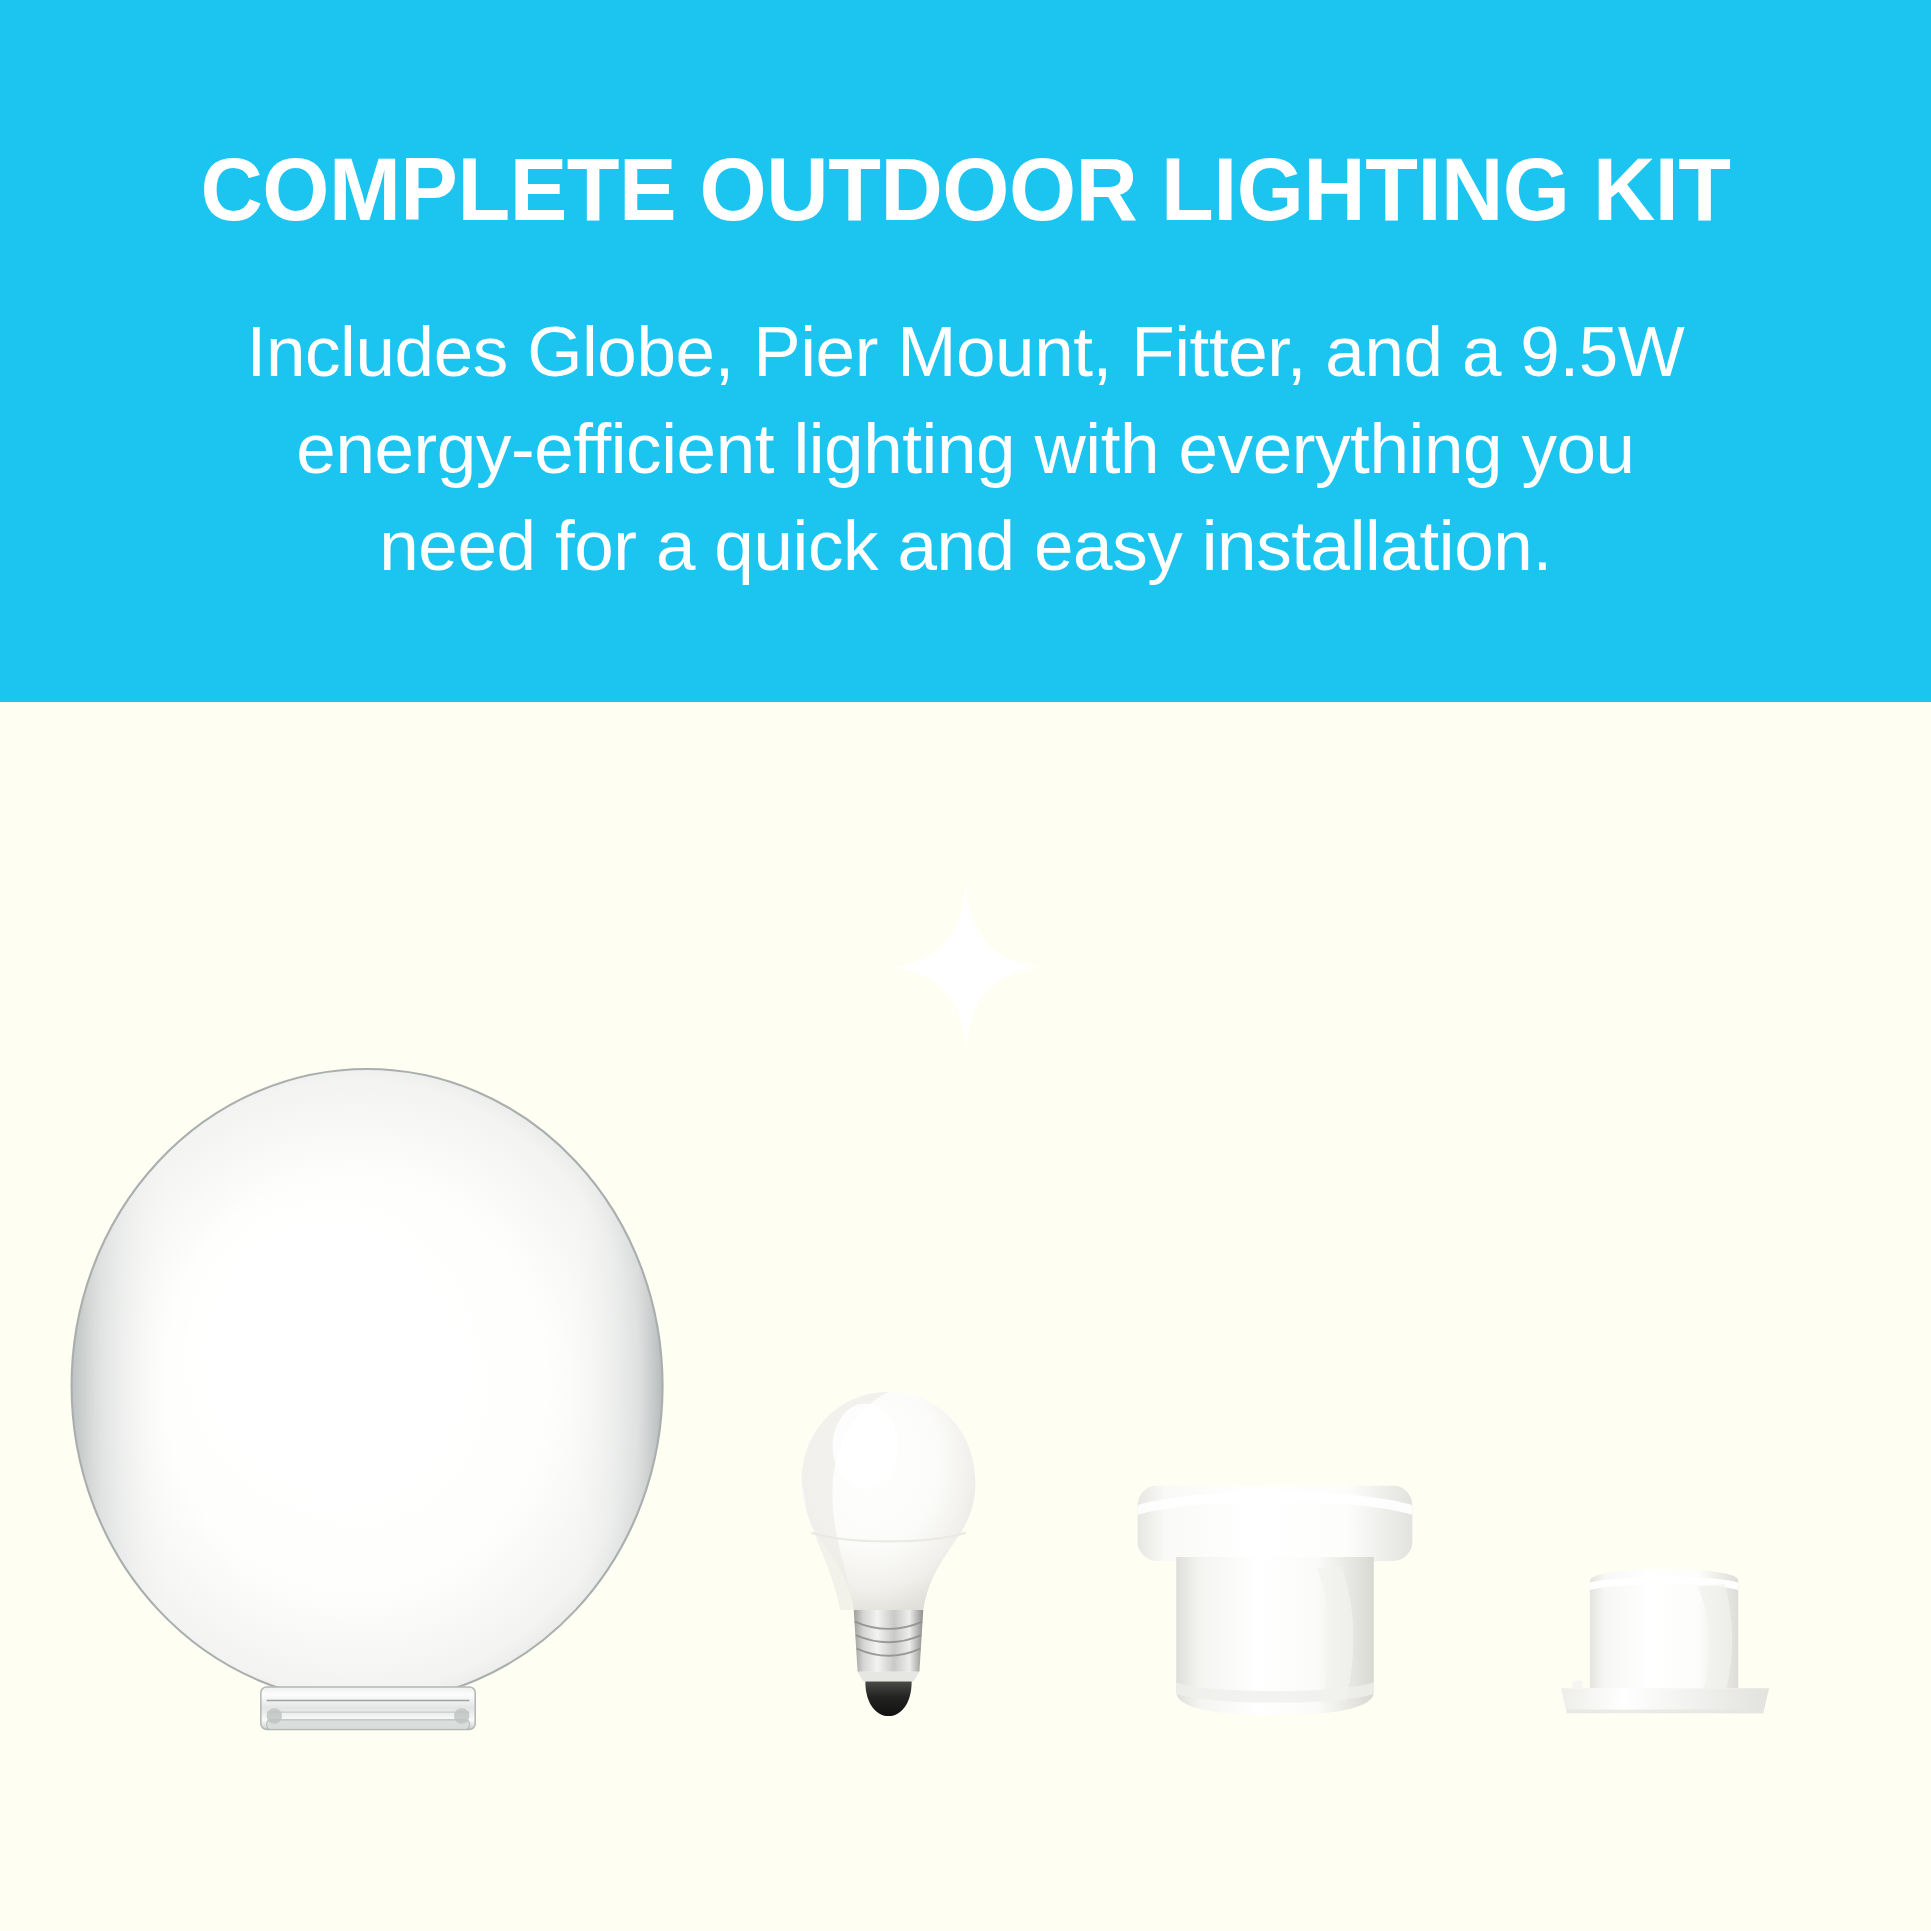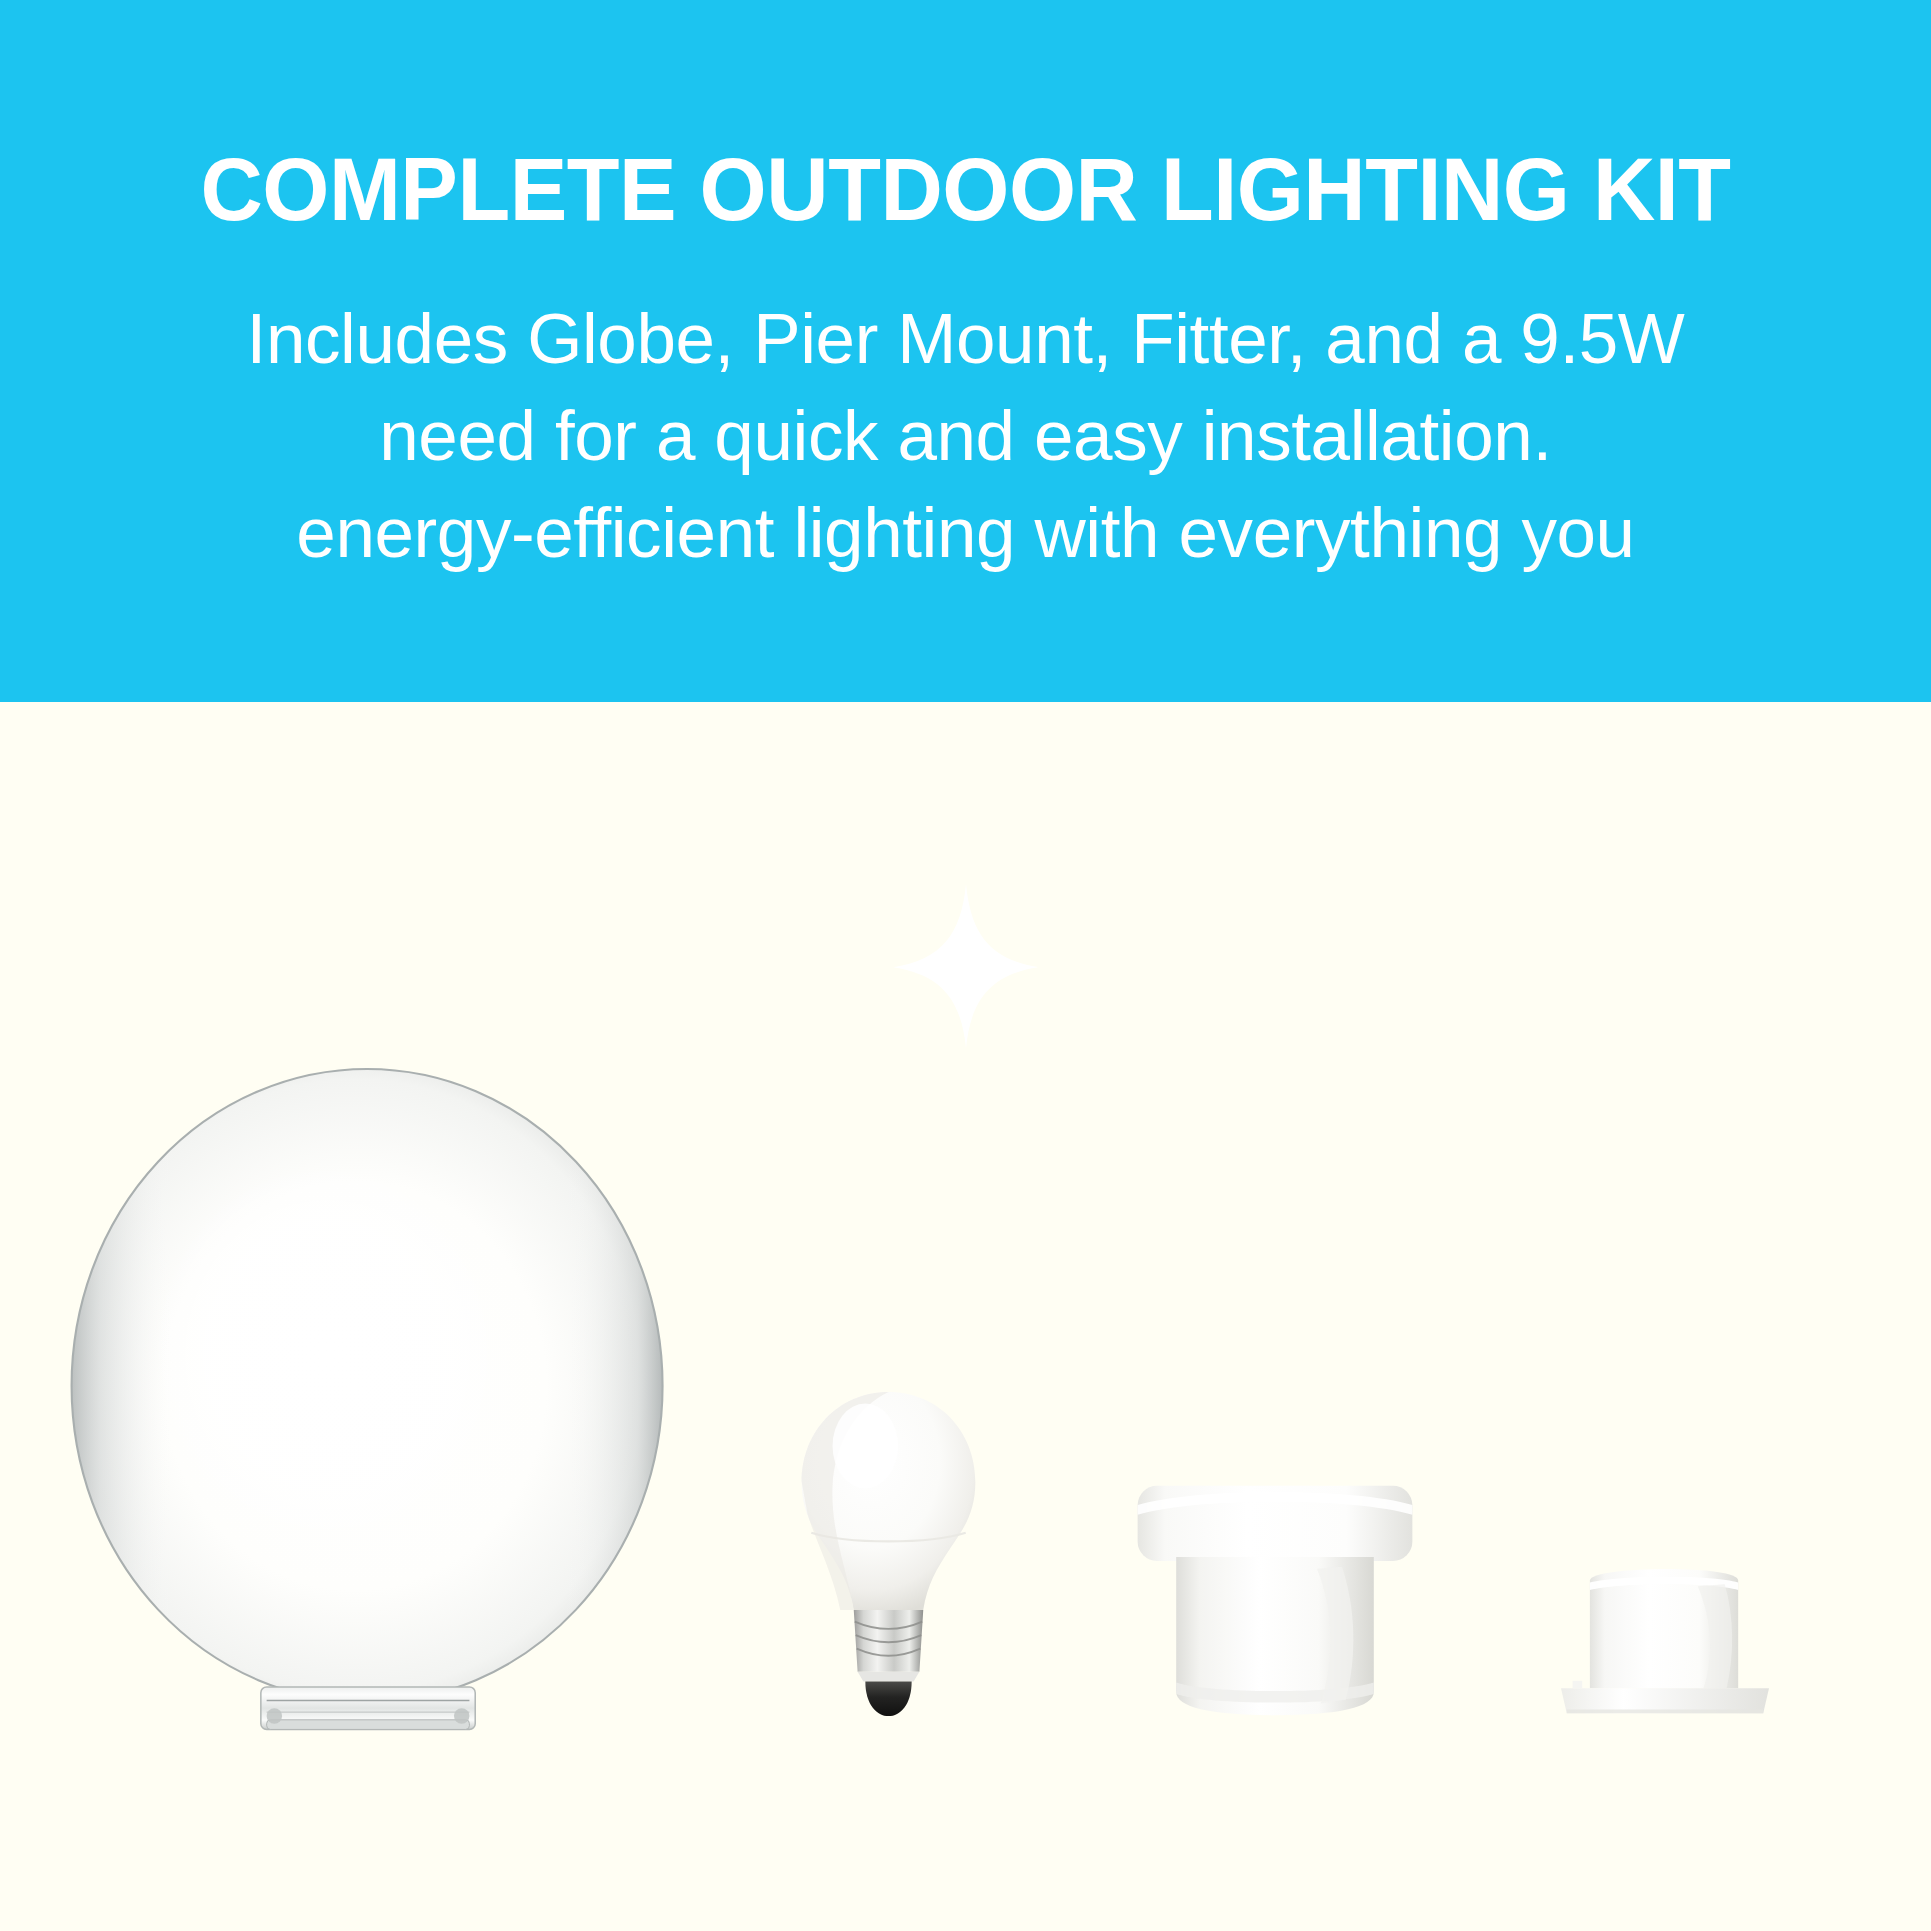--- a/index.html
+++ b/index.html
@@ -26,21 +26,21 @@
     color:#FFFFFF;
     font-family:"Liberation Sans", sans-serif;
     font-weight:bold;
     font-size:89px;
     letter-spacing:-0.5px;
     line-height:1.05;
     white-space:nowrap;
     transform:scaleX(0.97);
   }
   .subcopy{
-    position:absolute;left:106px;right:106px;top:290px;
+    position:absolute;left:106px;right:106px;top:303px;
     margin:0;
     text-align:center;
     color:#FFFFFF;
     font-family:"Liberation Sans", sans-serif;
     font-weight:400;
     font-size:71px;
     line-height:97px;
     letter-spacing:-0.4px;
   }
   .subcopy .ln{display:block;white-space:nowrap;}
@@ -75,22 +75,22 @@
 <body>
 
 <div class="page">
 
   <section class="banner">
 
     <h1 class="headline">COMPLETE OUTDOOR LIGHTING KIT</h1>
 
     <p class="subcopy">
       <span class="ln">Includes Globe, Pier Mount, Fitter, and a 9.5W</span>
+      <span class="ln">energy-efficient lighting with everything you</span>
       <span class="ln">need for a quick and easy installation.</span>
-      <span class="ln">energy-efficient lighting with everything you</span>
     </p>
   </section>
 
   <section class="stage">
 
     <div class="product" id="globe">
       <svg viewBox="0 0 640 700" xmlns="http://www.w3.org/2000/svg">
         <defs>
           <radialGradient id="gBody" cx="48%" cy="50%" r="62%">
             <stop offset="0%" stop-color="#FFFFFF"></stop>

